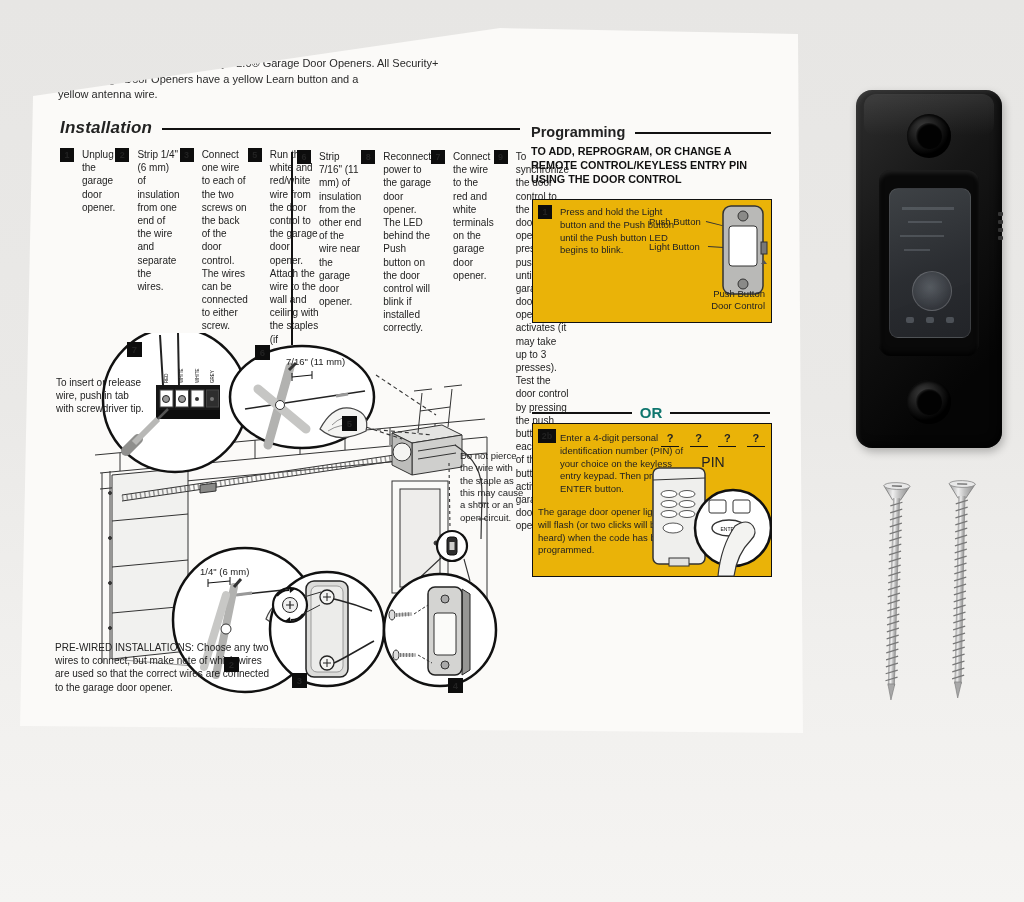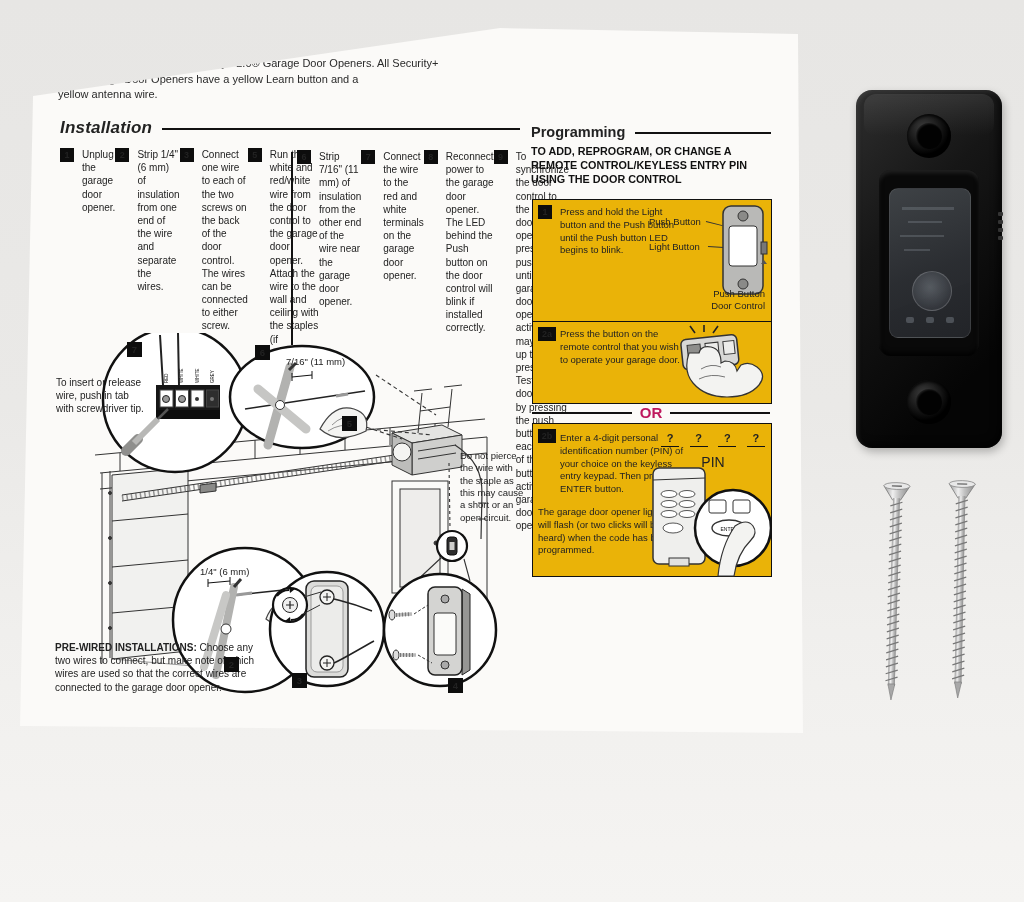--- a/index.html
+++ b/index.html
@@ -33,42 +33,42 @@
     font-weight:bold;display:flex;align-items:center;justify-content:center;}
   .badge.wide{width:18px;}
   .step-text{font-size:10px;line-height:1.32;color:#1f1f1f;}
   #col-divider{left:291px;top:152px;width:1.5px;height:193px;background:#111;}
   
   .panel{border:1.5px solid #111;background:#eab308;}
   #panel1{left:532px;top:199px;width:238px;height:122px;}
   #panel2a{left:532px;top:321px;width:238px;height:81px;}
   #or-row{left:532px;top:402px;width:238px;height:21px;display:flex;align-items:center;}
   #or-row .or-line{flex:1;height:2px;background:#111;}
-  #or-row .or-text{font-size:15px;font-weight:bold;padding:0 8px;color:#be185d;}
+  #or-row .or-text{font-size:15px;font-weight:bold;padding:0 8px;color:#0f766e;}
   #panel2b{left:532px;top:423px;width:238px;height:152px;}
   .p-badge{position:absolute;left:5px;top:5px;}
   .p-text{position:absolute;left:27px;top:6px;font-size:9.5px;line-height:1.35;color:#1f1f1f;}
   #p1-text{width:116px;}
   #p1-label-push{position:absolute;left:116px;top:16px;font-size:9.5px;}
   #p1-label-light{position:absolute;left:116px;top:41px;font-size:9.5px;}
   .leader{position:absolute;height:1px;background:#333;transform-origin:left center;}
   #p1-caption{position:absolute;right:6px;top:88px;font-size:9.5px;text-align:right;line-height:1.3;}
   #p2a-text{width:120px;}
   #p2b-text{width:124px;top:8px;}
   #p2b-note{position:absolute;left:5px;top:82px;width:140px;font-size:9.5px;line-height:1.35;}
   #qrow{position:absolute;left:128px;top:8px;width:104px;display:flex;justify-content:space-between;}
   .qcell{width:18px;text-align:center;font-size:11px;font-weight:bold;border-bottom:1.5px solid #111;padding-bottom:2px;}
   #pin-label{position:absolute;left:128px;top:30px;width:104px;text-align:center;font-size:14px;}
   
   #insert-note{left:56px;top:376px;width:120px;font-size:10px;line-height:1.3;}
   #measure6{left:286px;top:356px;font-size:9.5px;}
   #measure2{left:200px;top:566px;font-size:9.5px;}
   #staple-note{left:460px;top:450px;width:64px;font-size:9.5px;line-height:1.3;}
   #prewired{left:55px;top:641px;width:216px;font-size:10px;line-height:1.32;}
-  #prewired b{font-weight:bold;}
+  #prewired b{font-weight:normal;}
   .d-badge{position:absolute;width:15px;height:15px;background:#0d0d0d;color:#fff;font-size:9.5px;
     font-weight:bold;display:flex;align-items:center;justify-content:center;}
   #diagram-svg{position:absolute;left:40px;top:333px;width:480px;height:400px;}
   
   #door-control{position:absolute;left:856px;top:90px;width:146px;height:358px;border-radius:16px;
     background:linear-gradient(135deg,#2e2e2e 0%,#161616 35%,#050505 80%);
     box-shadow:inset 2px 2px 4px rgba(255,255,255,.10), inset -3px -3px 8px rgba(0,0,0,.7), 2px 4px 8px rgba(0,0,0,.25);}
   .hole{position:absolute;left:51px;width:44px;height:44px;border-radius:50%;
     background:radial-gradient(circle at 38% 32%,#3d3d3d,#000 65%);box-shadow:inset 0 2px 3px rgba(0,0,0,.8);}
   .hole .hole-inner{position:absolute;left:9px;top:9px;width:26px;height:26px;border-radius:50%;
@@ -127,26 +127,26 @@
     </div>
 
     <div id="col-divider" class="abs"></div>
 
     <div id="steps-right" class="abs col">
       <div class="step">
         <span class="badge">6</span>
         <span class="step-text">Strip 7/16" (11 mm) of insulation from the other end of the wire near the garage door opener.</span>
       </div>
       <div class="step">
+        <span class="badge">8</span>
+        <span class="step-text">Reconnect power to the garage door opener. The LED behind the Push button on the door control will blink if installed correctly.</span>
+      </div>
+      <div class="step">
         <span class="badge">7</span>
         <span class="step-text">Connect the wire to the red and white terminals on the garage door opener.</span>
-      </div>
-      <div class="step">
-        <span class="badge">8</span>
-        <span class="step-text">Reconnect power to the garage door opener. The LED behind the Push button on the door control will blink if installed correctly.</span>
       </div>
       <div class="step">
         <span class="badge">9</span>
         <span class="step-text">To synchronize the door control to the garage door opener, press the push button until the garage door opener activates (it may take up to 3 presses). Test the door control by pressing the push button, each press of the push button will activate the garage door opener.</span>
       </div>
     </div>
 
     <div id="prog-head" class="abs h-row">
       <span class="h-title">Programming</span>
       <span class="h-rule"></span>
@@ -165,35 +165,20 @@
         <circle cx="26" cy="12" r="5" fill="#8a8a88" stroke="#333"></circle>
         <circle cx="26" cy="80" r="5" fill="#8a8a88" stroke="#333"></circle>
         <rect x="12" y="22" width="28" height="40" rx="3" fill="#ffffff" stroke="#333"></rect>
         <rect x="44" y="38" width="6" height="12" fill="#777" stroke="#333" stroke-width="1"></rect>
         <path d="M47,56 l3,4 l-6,0 z" fill="#555"></path>
       </svg>
       <div id="p1-caption" class="pre">Push Button
 Door Control</div>
     </div>
 
-    <div id="panel2a" class="abs panel">
-      <span class="badge wide p-badge">2a</span>
-      <div class="p-text" id="p2a-text">Press the button on the remote control that you wish to operate your garage door.</div>
-      <svg width="112" height="78" style="position:absolute;left:122px;top:1px;" viewBox="0 0 112 78">
-        <path d="M40,10 L35,3 M49,9 L49,2 M58,10 L63,3" stroke="#222" stroke-width="1.6" fill="none"></path>
-        <g transform="rotate(-6 56 40)">
-          <rect x="28" y="14" width="56" height="30" rx="5" fill="#d8d8d6" stroke="#333" stroke-width="1.5"></rect>
-          <rect x="34" y="20" width="13" height="13" fill="#8e8e8c" stroke="#333"></rect>
-          <rect x="52" y="20" width="13" height="13" fill="#ececea" stroke="#333"></rect>
-          <rect x="70" y="20" width="11" height="13" fill="#ececea" stroke="#333"></rect>
-        </g>
-        <path d="M34,30 q-6,18 4,30 q12,14 34,14 q22,0 32,-12 q8,-10 -2,-18 q-8,-6 -16,-2 l-4,6 q-2,-10 -12,-10 l-4,2 q0,-14 -10,-16 q-10,-2 -12,6 z" fill="#f3f3f1" stroke="#333" stroke-width="1.2"></path>
-        <path d="M46,46 q10,-6 20,-2 M44,56 q12,-6 26,-2" stroke="#555" stroke-width="0.8" fill="none"></path>
-      </svg>
-    </div>
 
     <div id="or-row" class="abs">
       <span class="or-line"></span>
       <span class="or-text">OR</span>
       <span class="or-line"></span>
     </div>
 
     <div id="panel2b" class="abs panel">
       <span class="badge wide p-badge">2b</span>
       <div class="p-text" id="p2b-text">Enter a 4-digit personal identification number (PIN) of your choice on the keyless entry keypad. Then press the ENTER button.</div>

